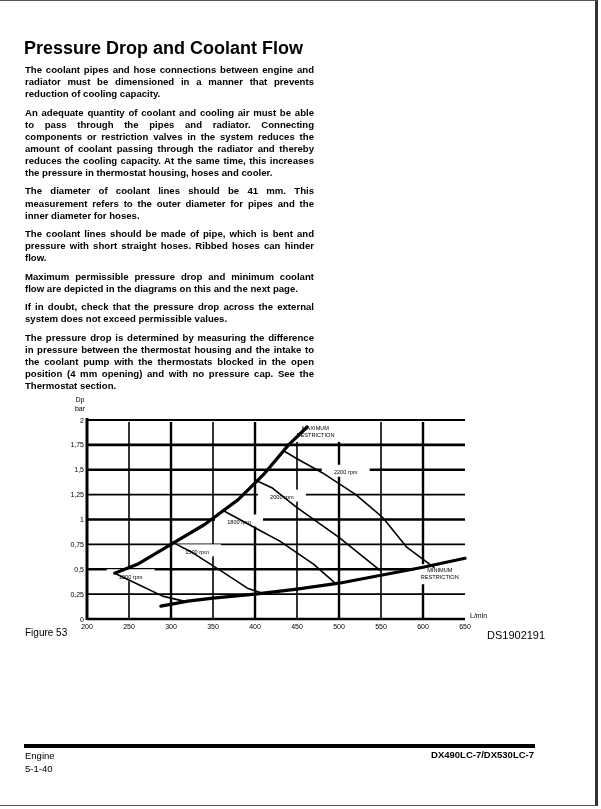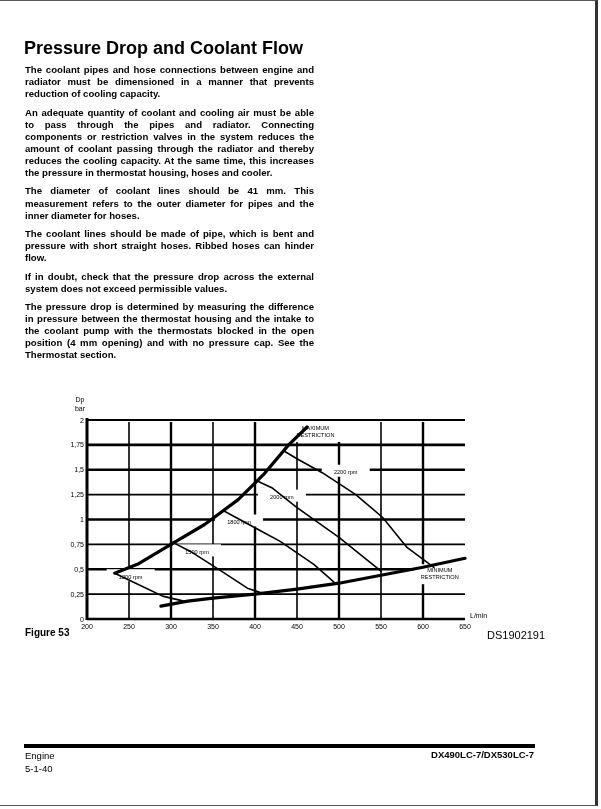--- a/index.html
+++ b/index.html
@@ -4,38 +4,39 @@
 <style>
   html, body { margin:0; padding:0; }
   body { width:601px; height:809px; background:#ffffff; position:relative; overflow:hidden;
          font-family:"Liberation Sans", sans-serif; color:#000; }
   .frame { position:absolute; left:0; top:0; width:598px; height:806px;
            border-top:1px solid #555; border-right:3px solid #333; border-bottom:1px solid #555; box-sizing:border-box; }
   .title { position:absolute; left:24px; top:38px; font-size:18px; font-weight:bold; letter-spacing:0; }
   .body-text { position:absolute; left:25px; top:64px; width:289px; font-size:9.6px; line-height:12.1px;font-weight:bold; }
   .body-text p { margin:0 0 6.3px 0; text-align:justify; }
   .chart { position:absolute; left:0; top:390px; width:601px; height:260px; }
-  .fig-label { position:absolute; left:25px; top:627px; font-size:10px; font-weight:bold; }
+  .fig-label { position:absolute; left:25px; top:627px; font-size:10px; font-weight:normal; }
   .fig-code { position:absolute; left:487px; top:629px; font-size:11px; }
   .footer-rule { position:absolute; left:24px; top:744px; width:511px; height:4px; background:#000; }
   .footer-left { position:absolute; left:25px; top:749px; font-size:9.5px; font-weight:normal; line-height:13px; }
   .footer-right { position:absolute; right:67px; top:749px; font-size:9.5px; font-weight:bold; }
 </style>
 </head>
 <body>
 
 <div class="frame"></div>
 
 <div class="title">Pressure Drop and Coolant Flow</div>
 
 <div class="body-text">
   <p>The coolant pipes and hose connections between engine and radiator must be dimensioned in a manner that prevents reduction of cooling capacity.</p>
   <p>An adequate quantity of coolant and cooling air must be able to pass through the pipes and radiator. Connecting components or restriction valves in the system reduces the amount of coolant passing through the radiator and thereby reduces the cooling capacity. At the same time, this increases the pressure in thermostat housing, hoses and cooler.</p>
   <p>The diameter of coolant lines should be 41 mm. This measurement refers to the outer diameter for pipes and the inner diameter for hoses.</p>
   <p>The coolant lines should be made of pipe, which is bent and pressure with short straight hoses. Ribbed hoses can hinder flow.</p>
+  <p>Maximum permissible pressure drop and minimum coolant flow are depicted in the diagrams on this and the next page.</p>
   <p>If in doubt, check that the pressure drop across the external system does not exceed permissible values.</p>
   <p>The pressure drop is determined by measuring the difference in pressure between the thermostat housing and the intake to the coolant pump with the thermostats blocked in the open position (4 mm opening) and with no pressure cap. See the Thermostat section.</p>
 </div>
 
 <svg class="chart" id="chart" width="601" height="260" viewBox="0 390 601 260" xmlns="http://www.w3.org/2000/svg">
     <line x1="87" y1="594.125" x2="465" y2="594.125" stroke="#000" stroke-width="1.8"></line>
     <line x1="87" y1="569.25" x2="465" y2="569.25" stroke="#000" stroke-width="2.6"></line>
     <line x1="87" y1="544.375" x2="465" y2="544.375" stroke="#000" stroke-width="1.8"></line>
     <line x1="87" y1="519.5" x2="465" y2="519.5" stroke="#000" stroke-width="2.6"></line>
     <line x1="87" y1="494.625" x2="465" y2="494.625" stroke="#000" stroke-width="1.8"></line>

